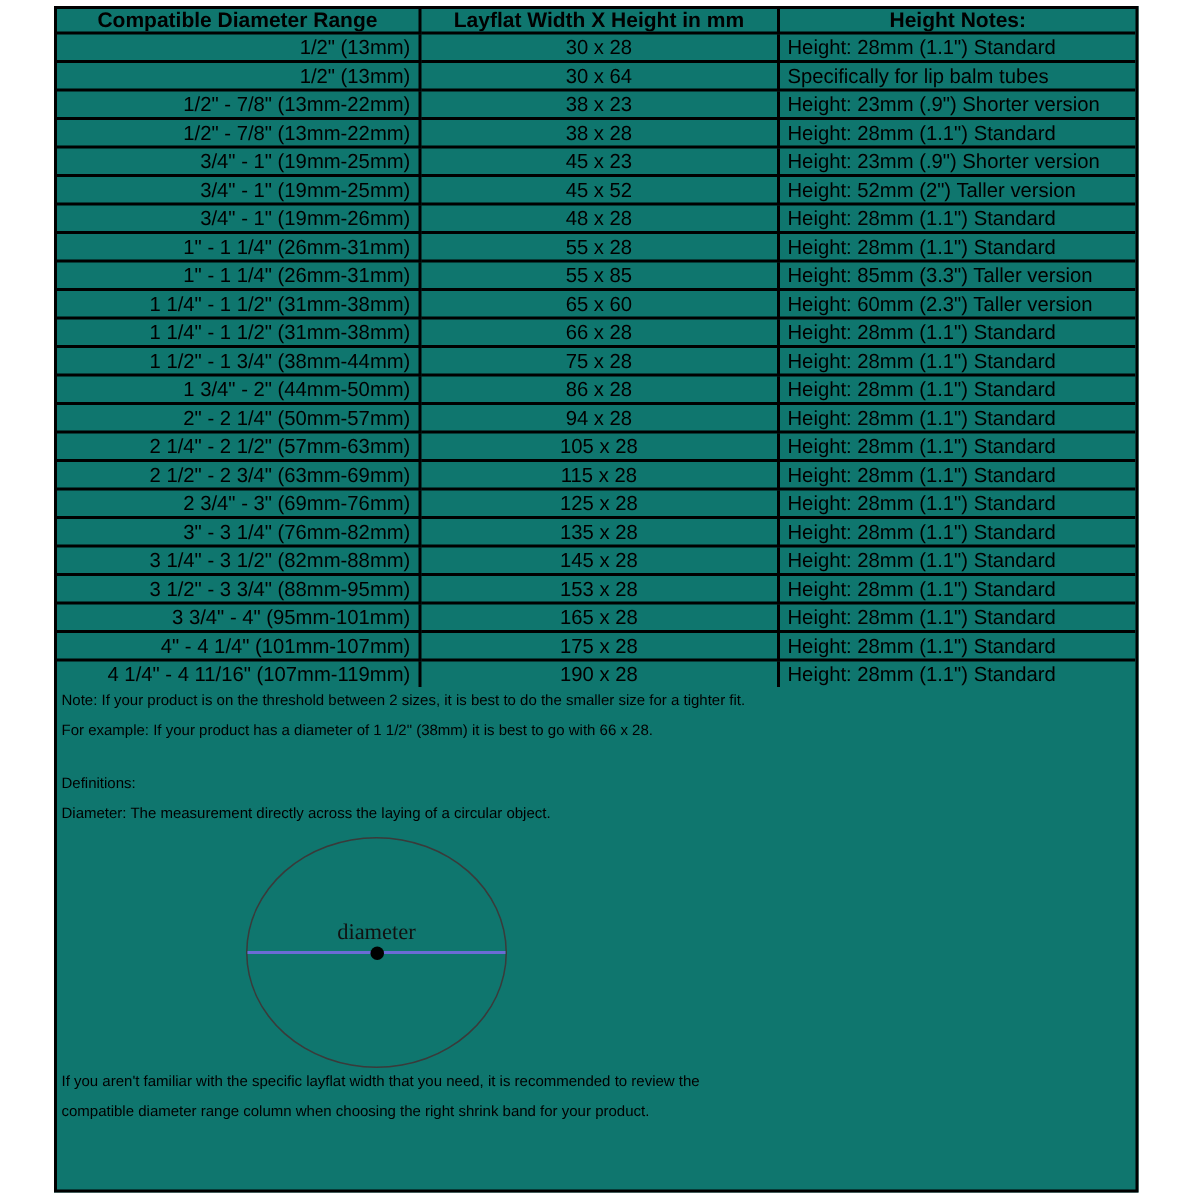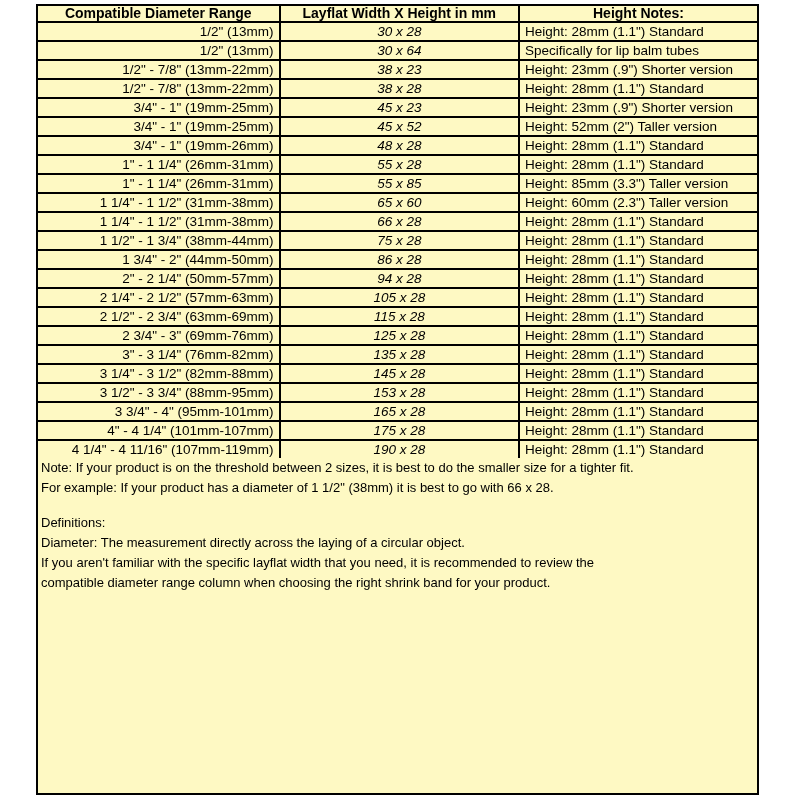--- a/index.html
+++ b/index.html
@@ -12,21 +12,21 @@
     font-family: "Liberation Sans", sans-serif;
   }
   .sheet {
     position: absolute;
     left: 36px;
     top: 4px;
     width: 723px;
     height: 791px;
     border: 2px solid #000;
     box-sizing: border-box;
-    background: #fef9c3;
+    background: #0f766e;
     overflow: hidden;
   }
   table.size-table {
     width: 100%;
     border-collapse: collapse;
     border-style: hidden; 
     table-layout: fixed;
   }
   table.size-table th,
   table.size-table td {
@@ -41,28 +41,28 @@
     line-height: 15px;
     font-size: 14px;
     font-weight: bold;
     text-align: center;
   }
   table.size-table td {
     height: 17px;
     line-height: 17px;
   }
   td.col-range { text-align: right; }
-  td.col-layflat { text-align: center; font-style: italic; }
+  td.col-layflat { text-align: center; }
   td.col-note { text-align: left; }
   td.col-note b { font-weight: normal; }
 
   .notes p {
     margin: 0;
     padding: 1px 4px 1px 3px;
-    font-size: 13px;
+    font-size: 10px;
     line-height: 18px;
     white-space: nowrap;
     overflow: hidden;
   }
   .spacer { height: 15px; }
 
   .diagram {
     position: relative;
     width: 172px;
     height: 152px;
@@ -240,18 +240,23 @@
       </tbody>
   </table>
 
   <div class="notes">
     <p>Note: If your product is on the threshold between 2 sizes, it is best to do the smaller size for a tighter fit.</p>
     <p>For example: If your product has a diameter of 1 1/2" (38mm) it is best to go with 66 x 28.</p>
     <div class="spacer"></div>
     <p>Definitions:</p>
     <p>Diameter: The measurement directly across the laying of a circular object.</p>
 
+    <div class="diagram">
+      <div class="dline" style="background: rgb(107, 107, 214);"></div>
+      <div class="dlabel">diameter</div>
+      <div class="ddot"></div>
+    </div>
 
     <p>If you aren't familiar with the specific layflat width that you need, it is recommended to review the</p>
     <p>compatible diameter range column when choosing the right shrink band for your product.</p>
   </div>
 
 </div>
 
 </body></html>

